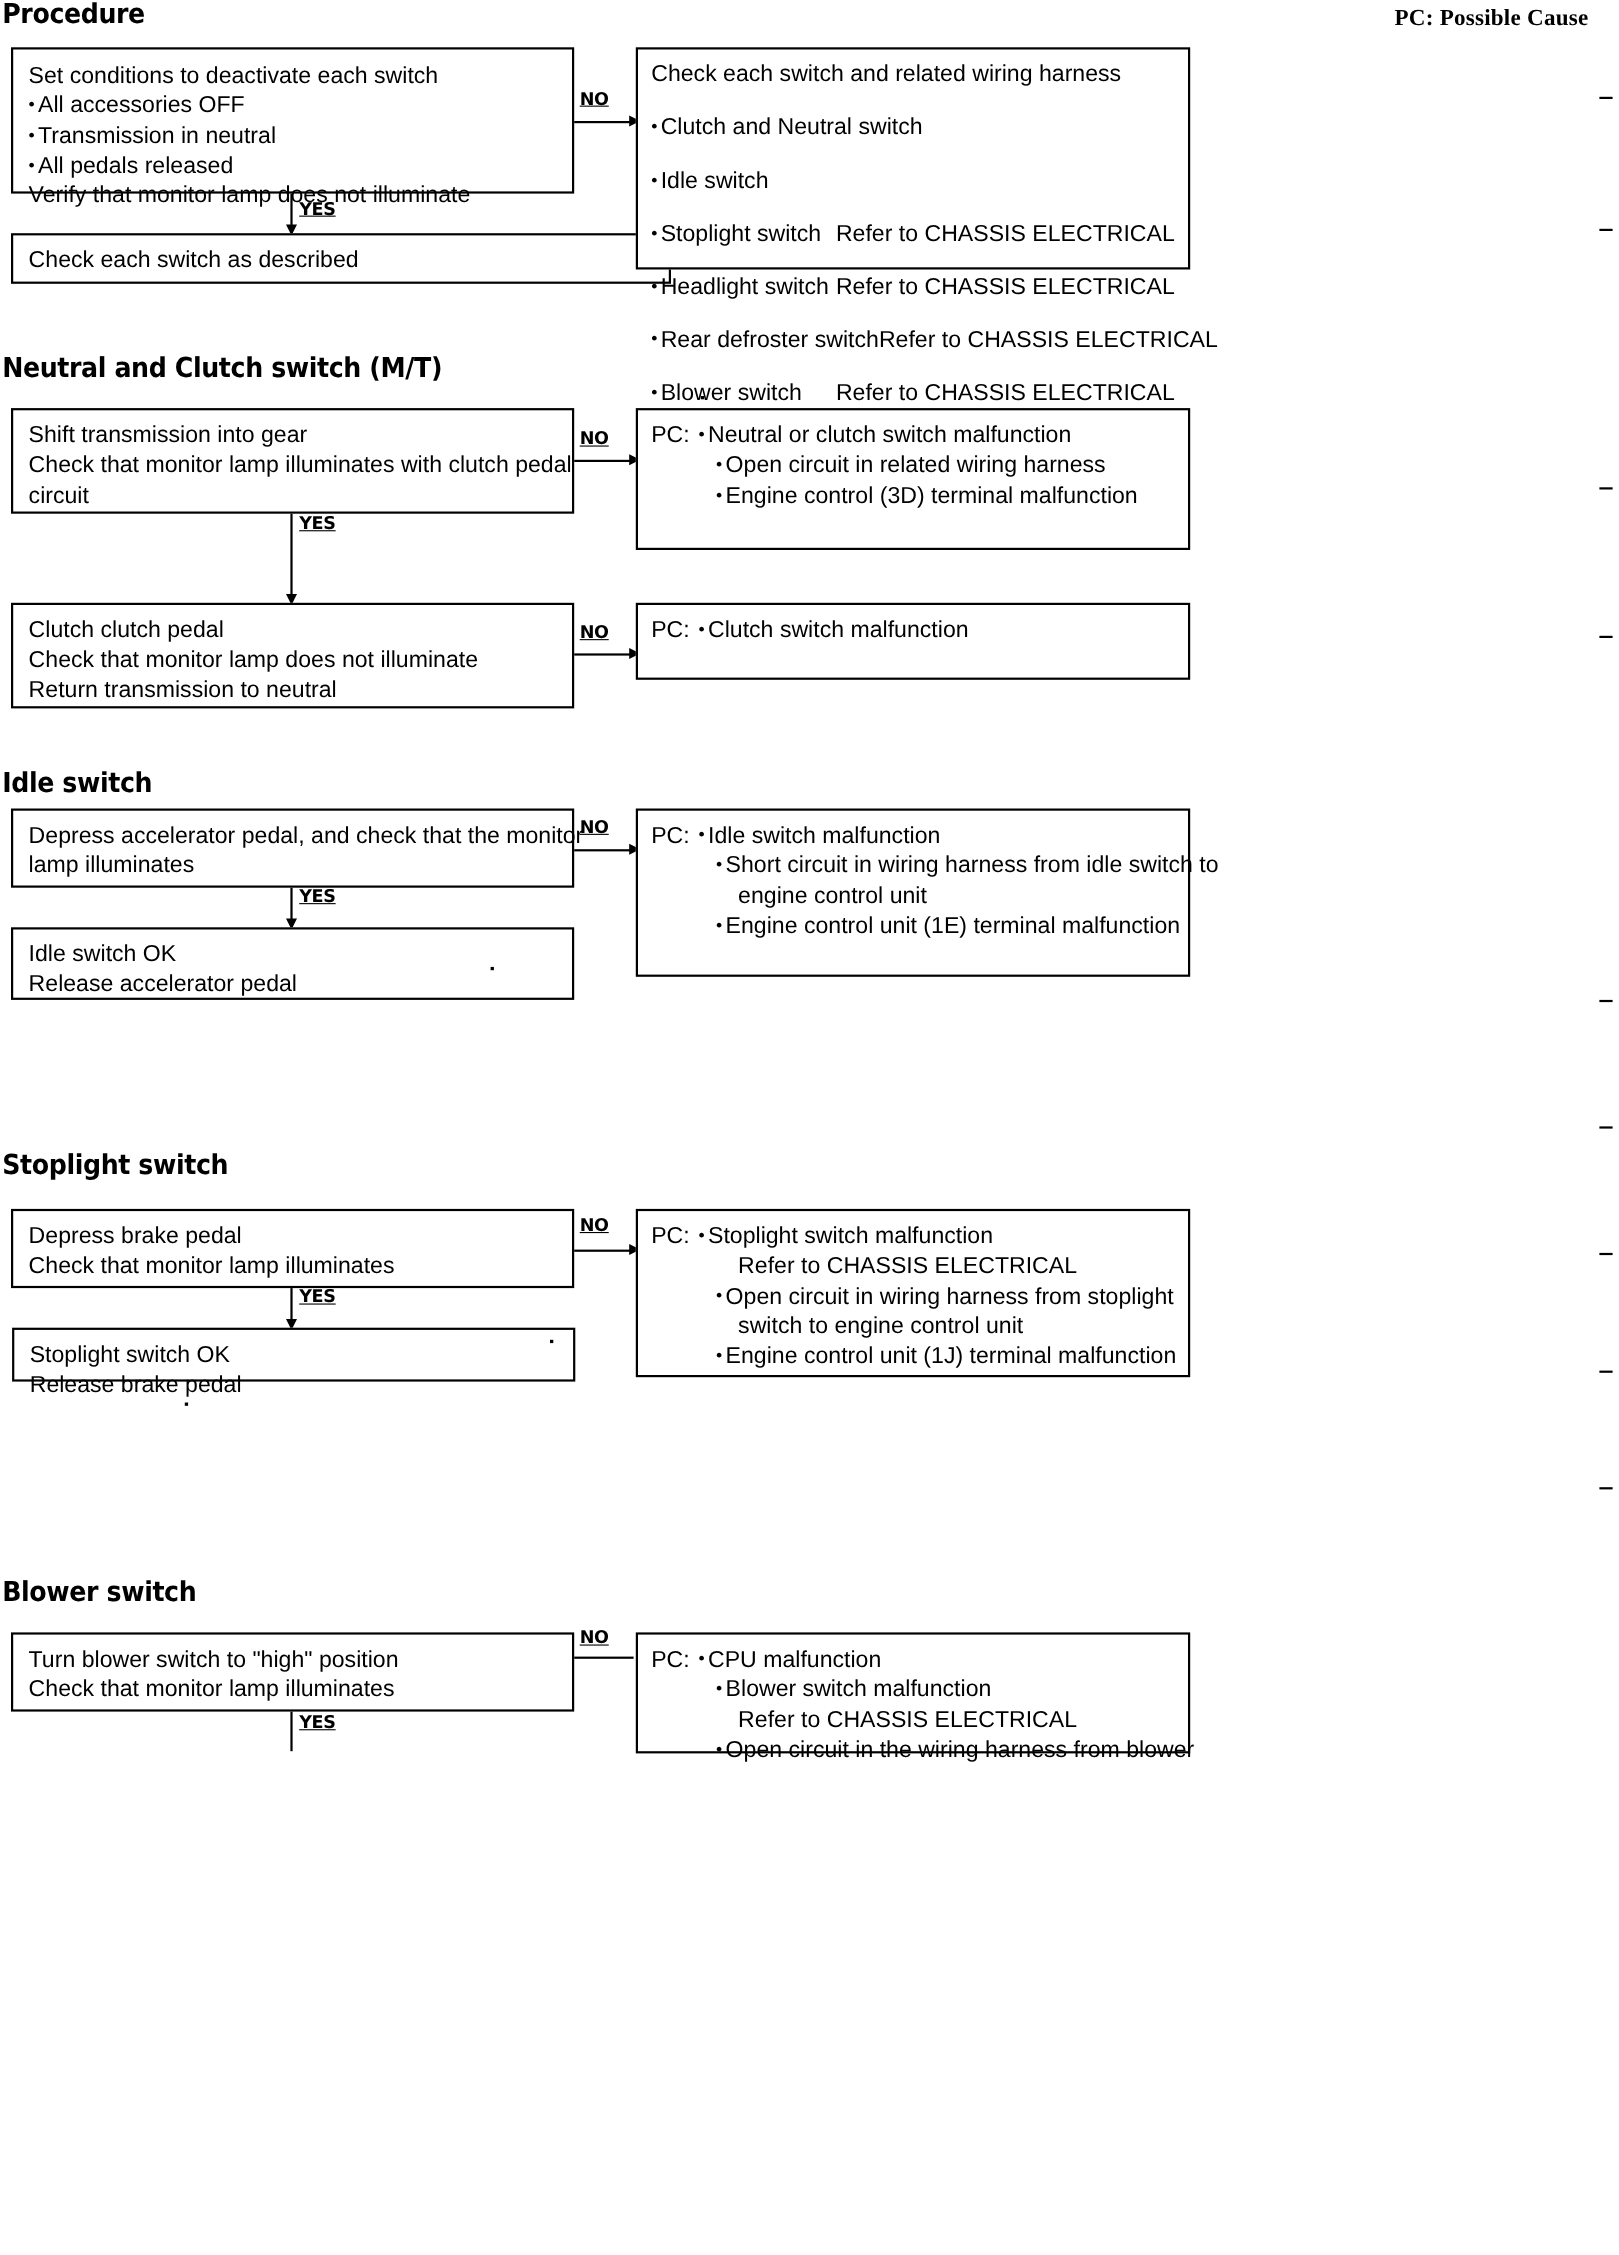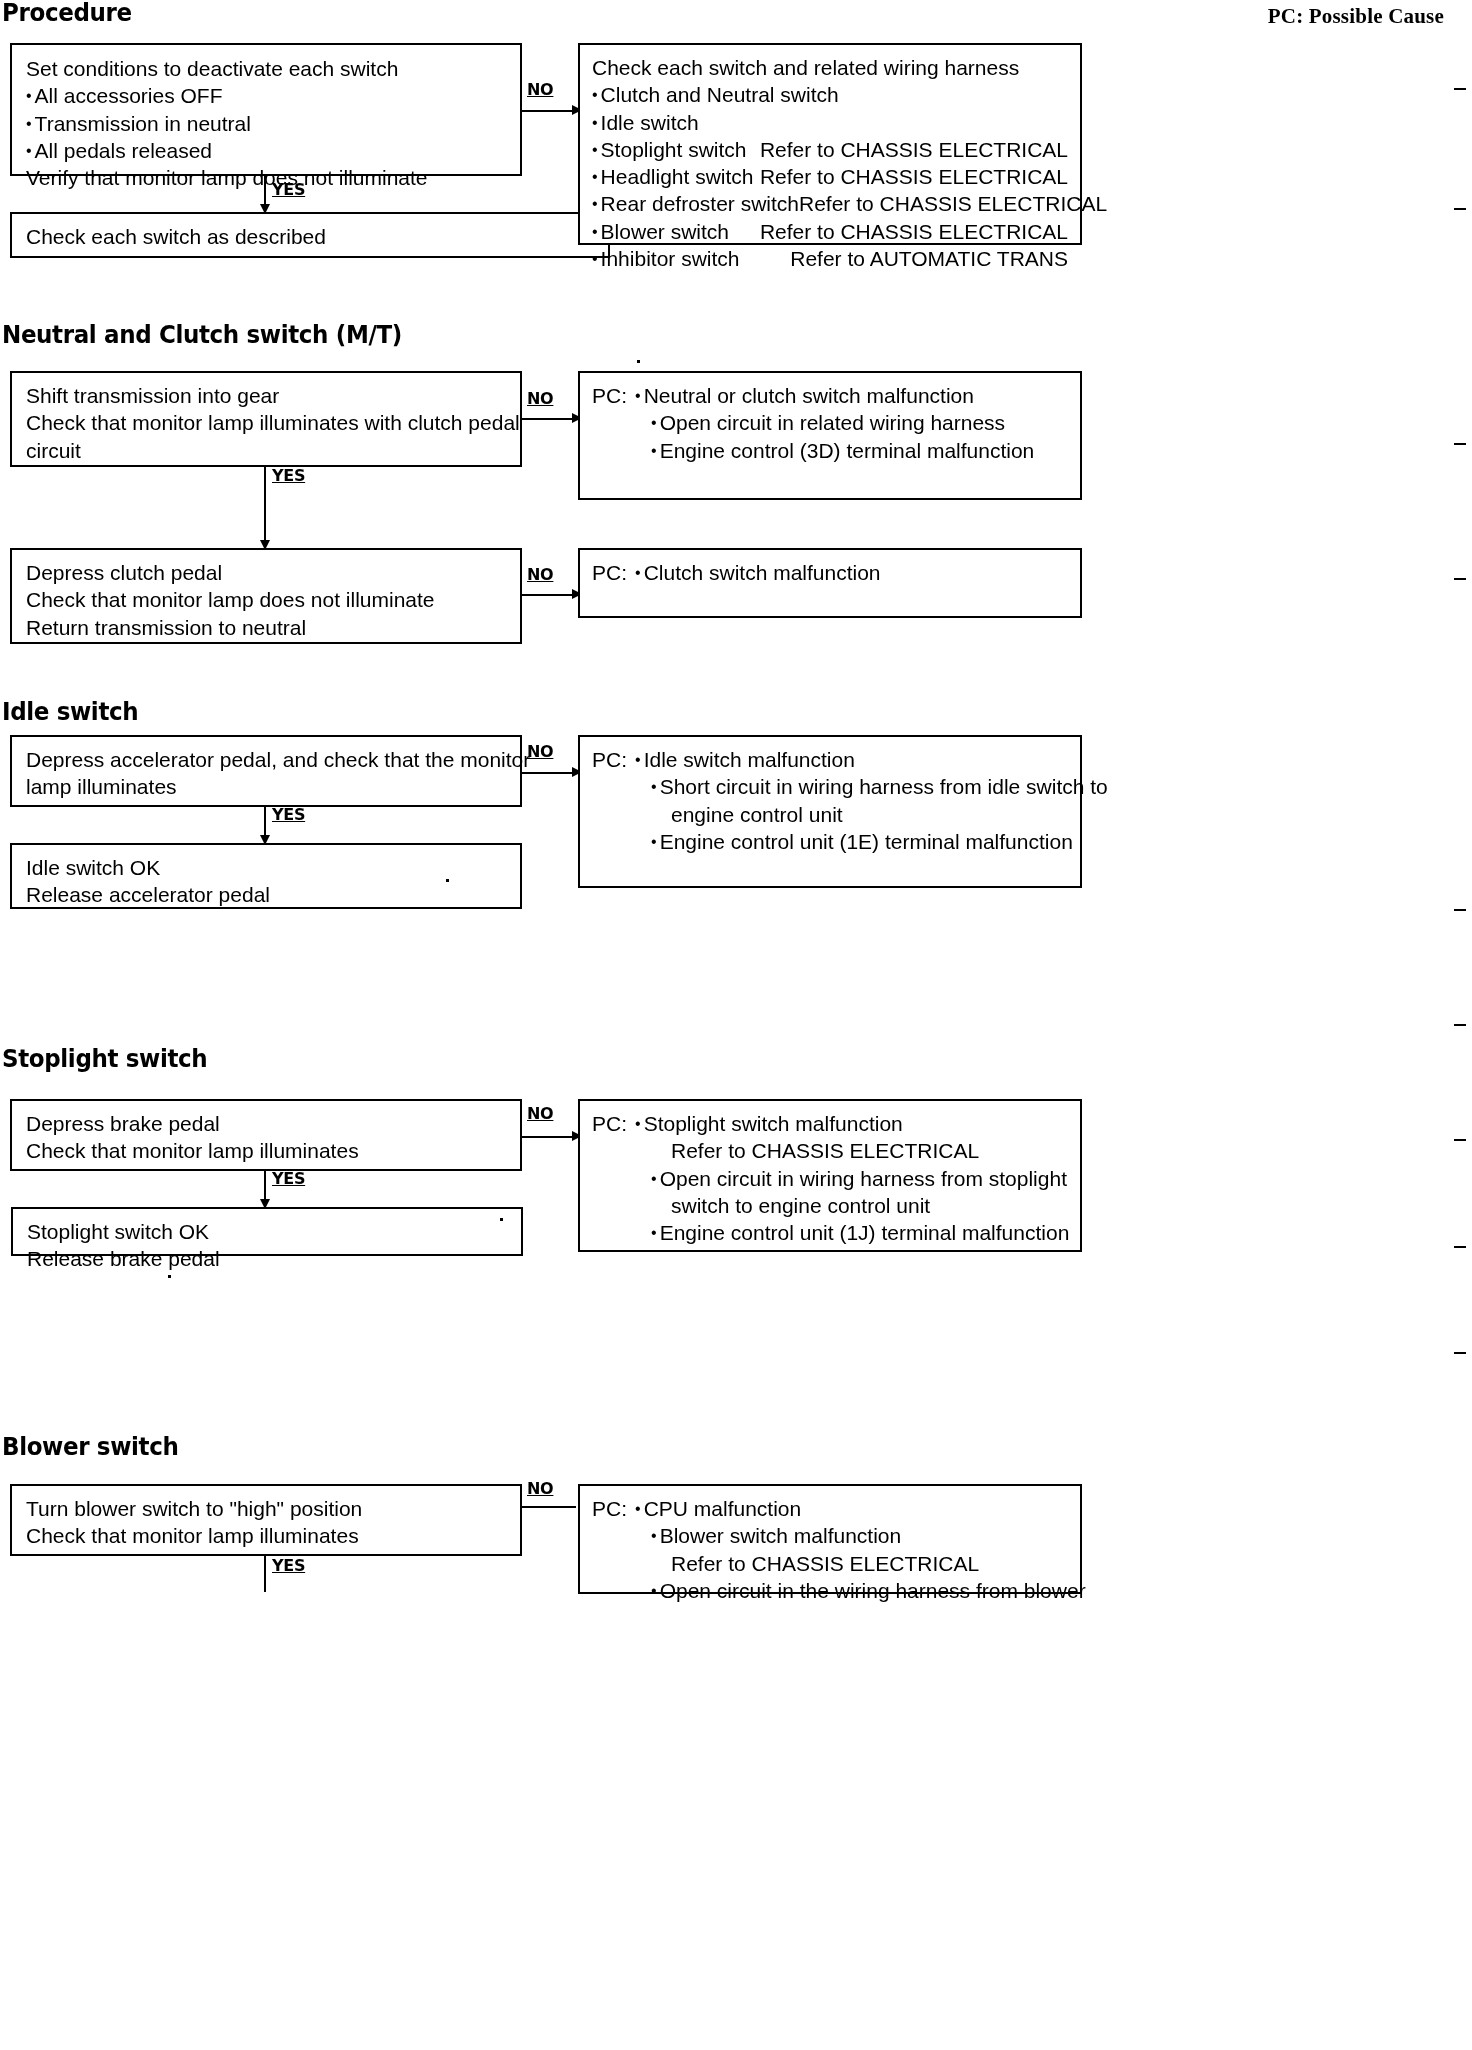--- a/index.html
+++ b/index.html
@@ -95,20 +95,21 @@
     white-space: nowrap;
     display: block;
     padding-left: 36px;
     line-height: 1.30;
   }
   
   .row2 {
     display: flex;
     white-space: nowrap;
     line-height: 1.30;
+    margin-top: 21px;
   }
   .row2 .c1 {
     width: 218px;
     text-indent: -14px;
     padding-left: 14px;
   }
   .row2 .c1::before {
     content: "\2022";
     font-size: 16px;
     vertical-align: 2px;
@@ -256,21 +257,21 @@
           <div class="pc-item">Neutral or clutch switch malfunction</div>
           <div class="pc-item indent">Open circuit in related wiring harness</div>
           <div class="pc-item indent">Engine control (3D) terminal malfunction</div>
         </div>
       </div>
     </div>
   </div>
 
   <div class="box" style="left:10px; top:548px; width:512px; height:96px;">
     <div class="box-inner" style="padding-top:9px;">
-      <div class="line">Depress clutch pedal</div>
+      <div class="line">Clutch clutch pedal</div>
       <div class="line">Check that monitor lamp does not illuminate</div>
       <div class="line">Return transmission to neutral</div>
     </div>
   </div>
 
   <div class="hline" style="left:522px; top:594px; width:54px;"></div>
   <div class="arrow-right" style="left:572px; top:589px;"></div>
   <div class="flowlabel" style="left:527px; top:565px;">NO</div>
 
   <div class="box" style="left:578px; top:548px; width:504px; height:70px;">

